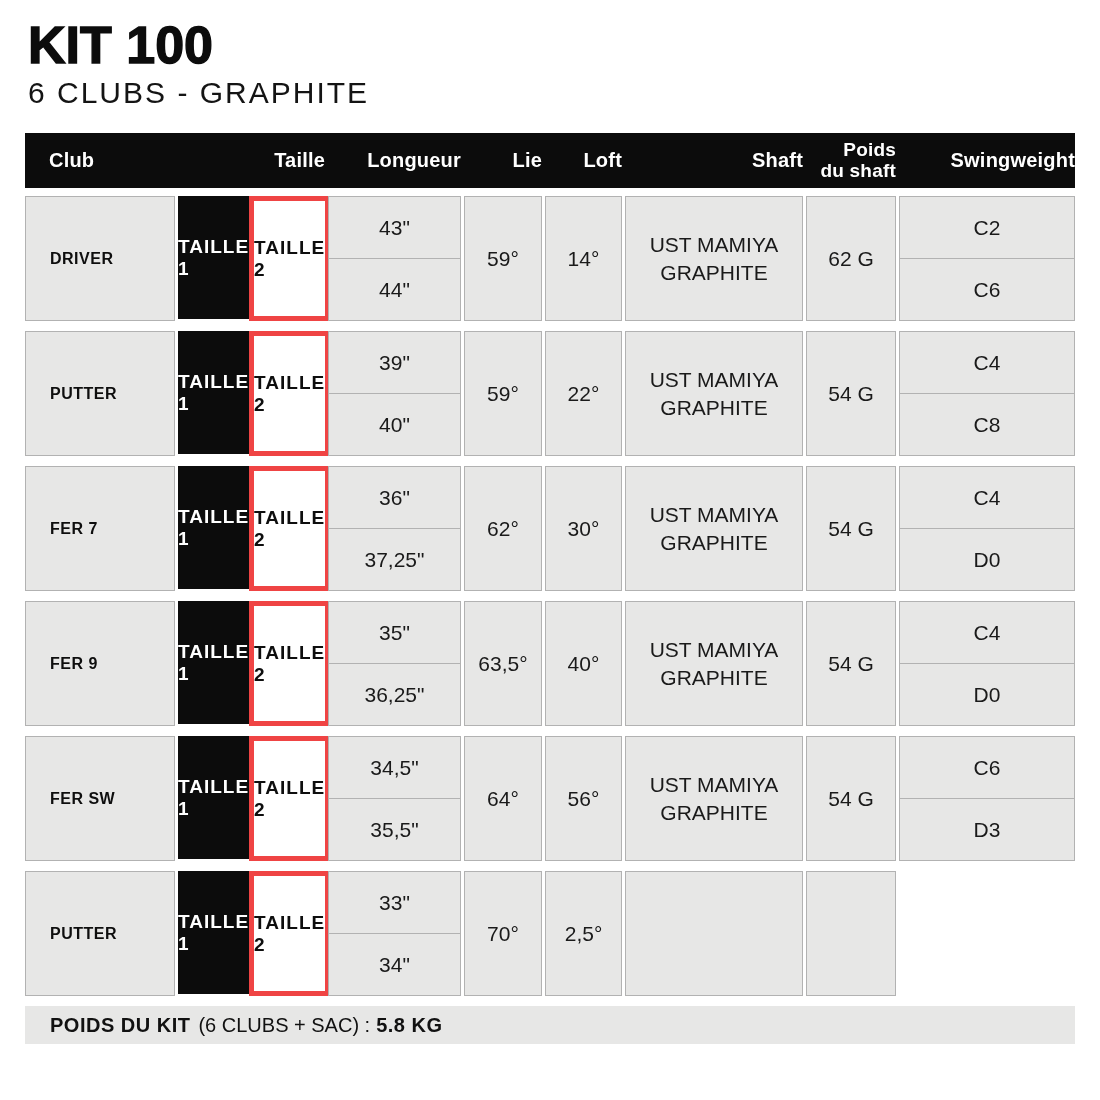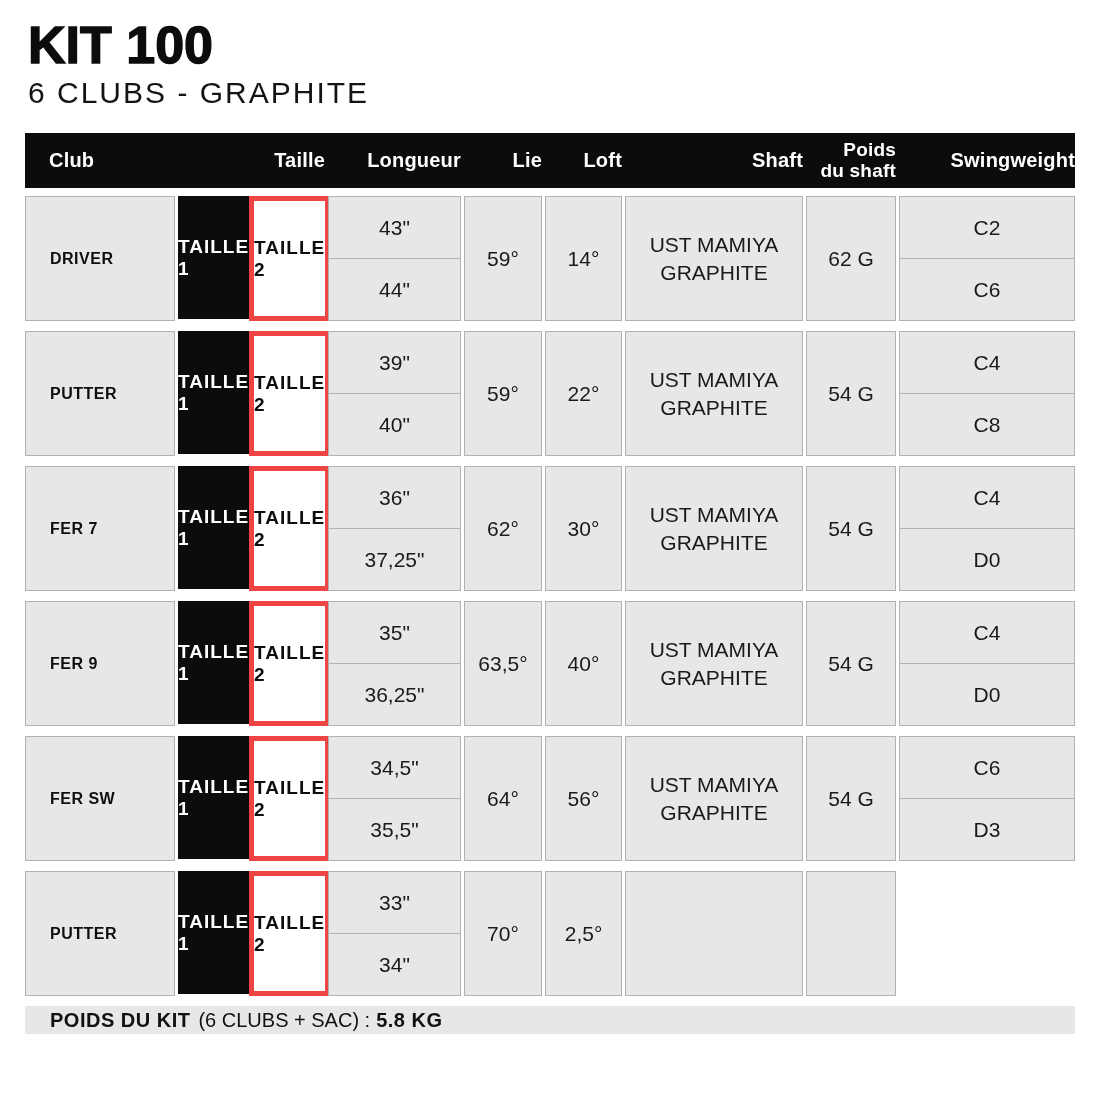--- a/index.html
+++ b/index.html
@@ -38,21 +38,21 @@
               display:flex; align-items:center; justify-content:center;
               font-weight:700; font-size:19px; letter-spacing:1px; }
 
   .split-cell { background:#e7e7e6; border:1px solid #b2b2b2; display:flex; flex-direction:column; }
   .split-cell > div { flex:1; display:flex; align-items:center; justify-content:center; }
   .split-cell > div + div { border-top:1px solid #b2b2b2; }
 
   .shaft-cell { text-align:center; line-height:1.3; padding:16px 10px; }
 
   
-  .footer-bar { height:28px; background:#e7e7e6; display:flex;
+  .footer-bar { height:38px; background:#e7e7e6; display:flex;
                 align-items:center; padding-left:25px; font-size:20px; color:#111; }
   .footer-bar .b { font-weight:700; letter-spacing:0.5px; }
   .footer-bar .r { font-weight:400; margin:0 6px 0 8px; }
 </style>
 </head>
 <body>
 
 <div class="page">
 
   <div class="title-wrap">

